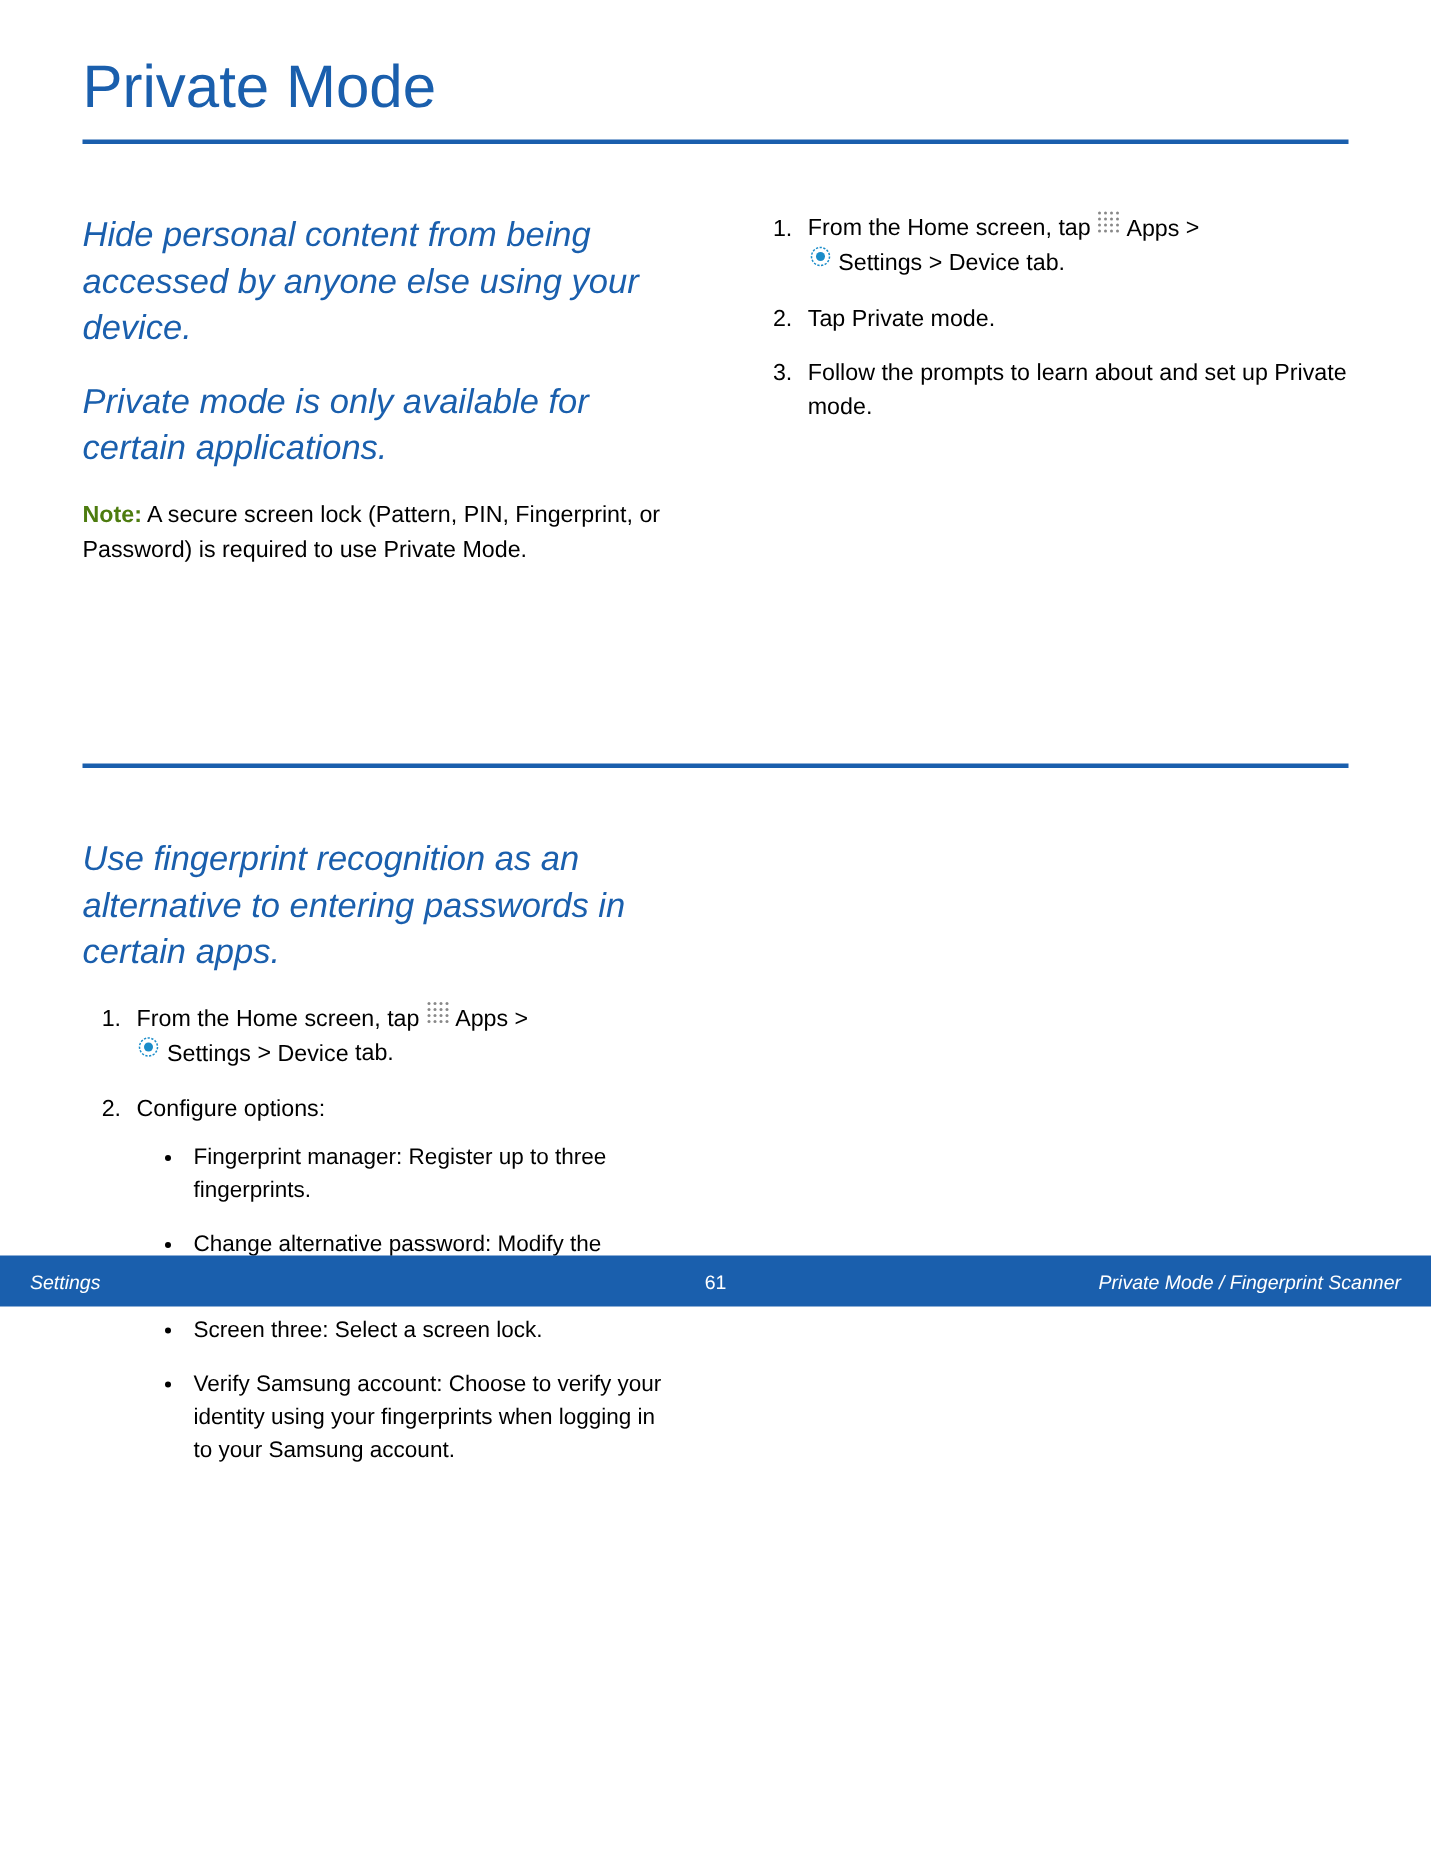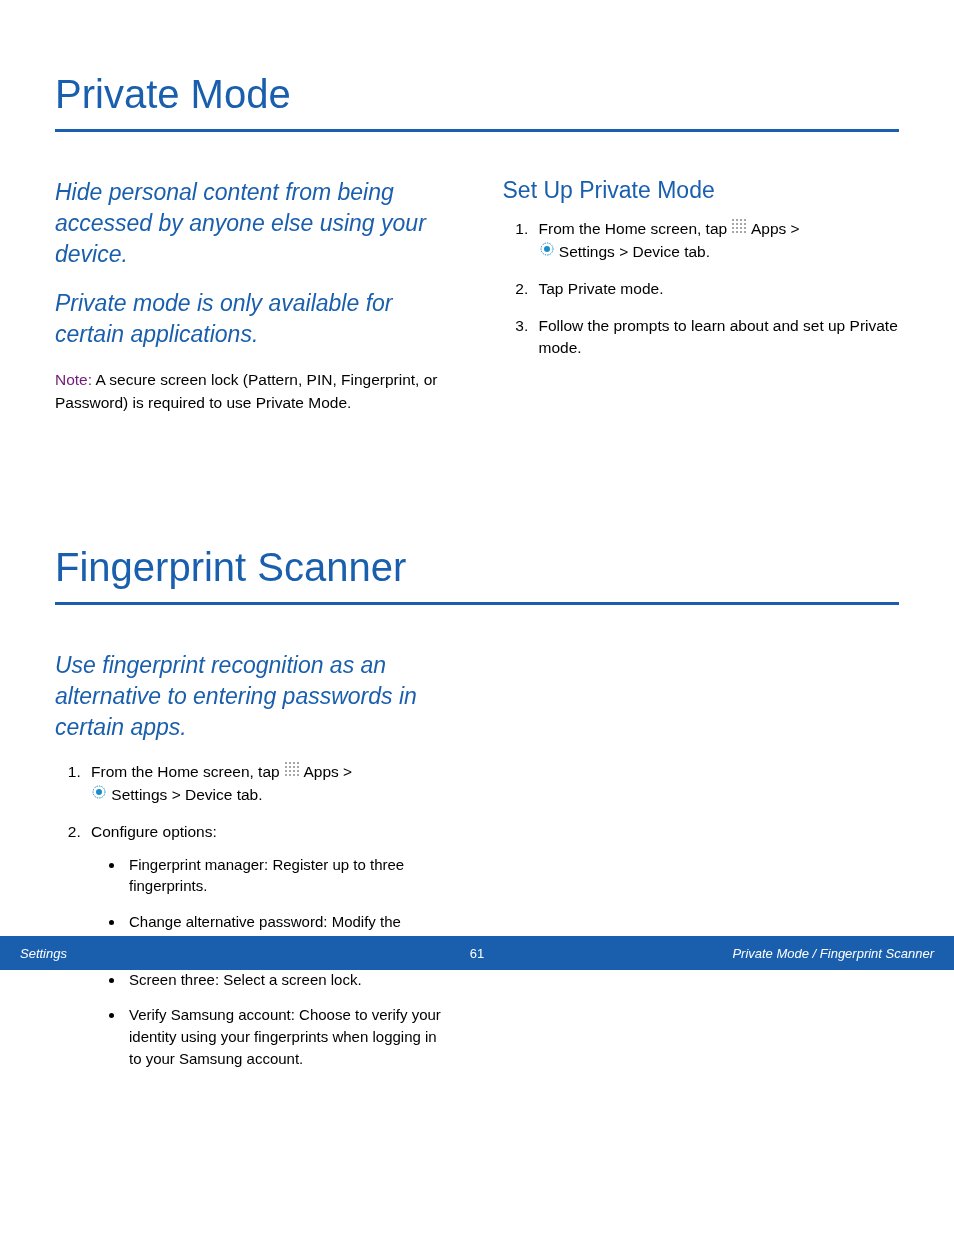--- a/index.html
+++ b/index.html
@@ -1,17 +1,17 @@
 <!DOCTYPE html>
 <html><head>
 <meta charset="utf-8">
 <style>
   * { box-sizing: border-box; margin: 0; padding: 0; }
   html, body { width: 954px; height: 1235px; font-family: Arial, Helvetica, sans-serif; color: #000; background: #fff; }
-  .page { width: 954px; height: 970px; position: relative; padding: 68px 55px 0 55px; }
+  .page { width: 954px; height: 871px; position: relative; padding: 32px 55px 0 55px; }
   .section-title {
     font-size: 40px;
     font-weight: 400;
     color: #1a5fad;
     margin-bottom: 12px;
     margin-top: 4px;
   }
   .title-rule {
     border: none;
     border-top: 3px solid #1a5fad;
@@ -26,21 +26,21 @@
     color: #1a5fad;
     margin-bottom: 18px;
   }
   .subheading {
     font-size: 23px;
     font-weight: 400;
     color: #1a5fad;
     margin-bottom: 14px;
   }
   .note { font-size: 15.5px; line-height: 1.5; color: #000; }
-  .note-label { font-weight: 400; color: #701a75; }
+  .note-label { font-weight: 700; color: #4d7c0f; }
   ol.steps { list-style: decimal; padding-left: 30px; }
   ol.steps > li { font-size: 15.5px; line-height: 1.45; margin-bottom: 14px; padding-left: 6px; }
   ul.bullets { list-style: disc; padding-left: 34px; margin-top: 10px; }
   ul.bullets > li { font-size: 15px; line-height: 1.45; margin-bottom: 14px; padding-left: 4px; }
   .b { font-weight: 400; margin-top: 24px; }
   .icon { display: inline-block; vertical-align: middle; position: relative; top: -1px; }
   .section2 { margin-top: 130px; }
   .footer {
     position: absolute;
     left: 0; right: 0; bottom: 0;
@@ -69,21 +69,20 @@
   <div class="two-col">
     <div class="col">
       <p class="intro">Hide personal content from being accessed by anyone else using your device.</p>
       <p class="intro">Private mode is only available for certain applications.</p>
       <p class="note">
         <span class="note-label">Note:</span><span> A secure screen lock (Pattern, PIN, Fingerprint, or Password) is required to use Private Mode.</span>
       </p>
     </div>
 
     <div class="col">
-      <h2 class="subheading">Set Up Private Mode</h2>
       <ol class="steps">
         <li>
           <span>From the Home screen, tap </span><span class="icon"><svg width="16" height="16" viewBox="0 0 16 16">
                 <g fill="#888">
                   <circle cx="2" cy="2" r="1"></circle>
                   <circle cx="6" cy="2" r="1"></circle>
                   <circle cx="10" cy="2" r="1"></circle>
                   <circle cx="14" cy="2" r="1"></circle>
                   <circle cx="2" cy="6" r="1"></circle>
                   <circle cx="6" cy="6" r="1"></circle>
@@ -105,21 +104,20 @@
         </li>
         <li>
           <span>Tap </span><span class="b">Private mode</span><span>.</span>
         </li>
         <li>Follow the prompts to learn about and set up Private mode.</li>
       </ol>
     </div>
   </div>
 
   <div class="section2">
-    <h1 class="section-title">Fingerprint Scanner</h1>
     <hr class="title-rule">
 
     <div class="two-col">
       <div class="col">
         <p class="intro">Use fingerprint recognition as an alternative to entering passwords in certain apps.</p>
         <ol class="steps">
           <li>
             <span>From the Home screen, tap </span><span class="icon"><svg width="16" height="16" viewBox="0 0 16 16">
                   <g fill="#888">
                     <circle cx="2" cy="2" r="1"></circle>

